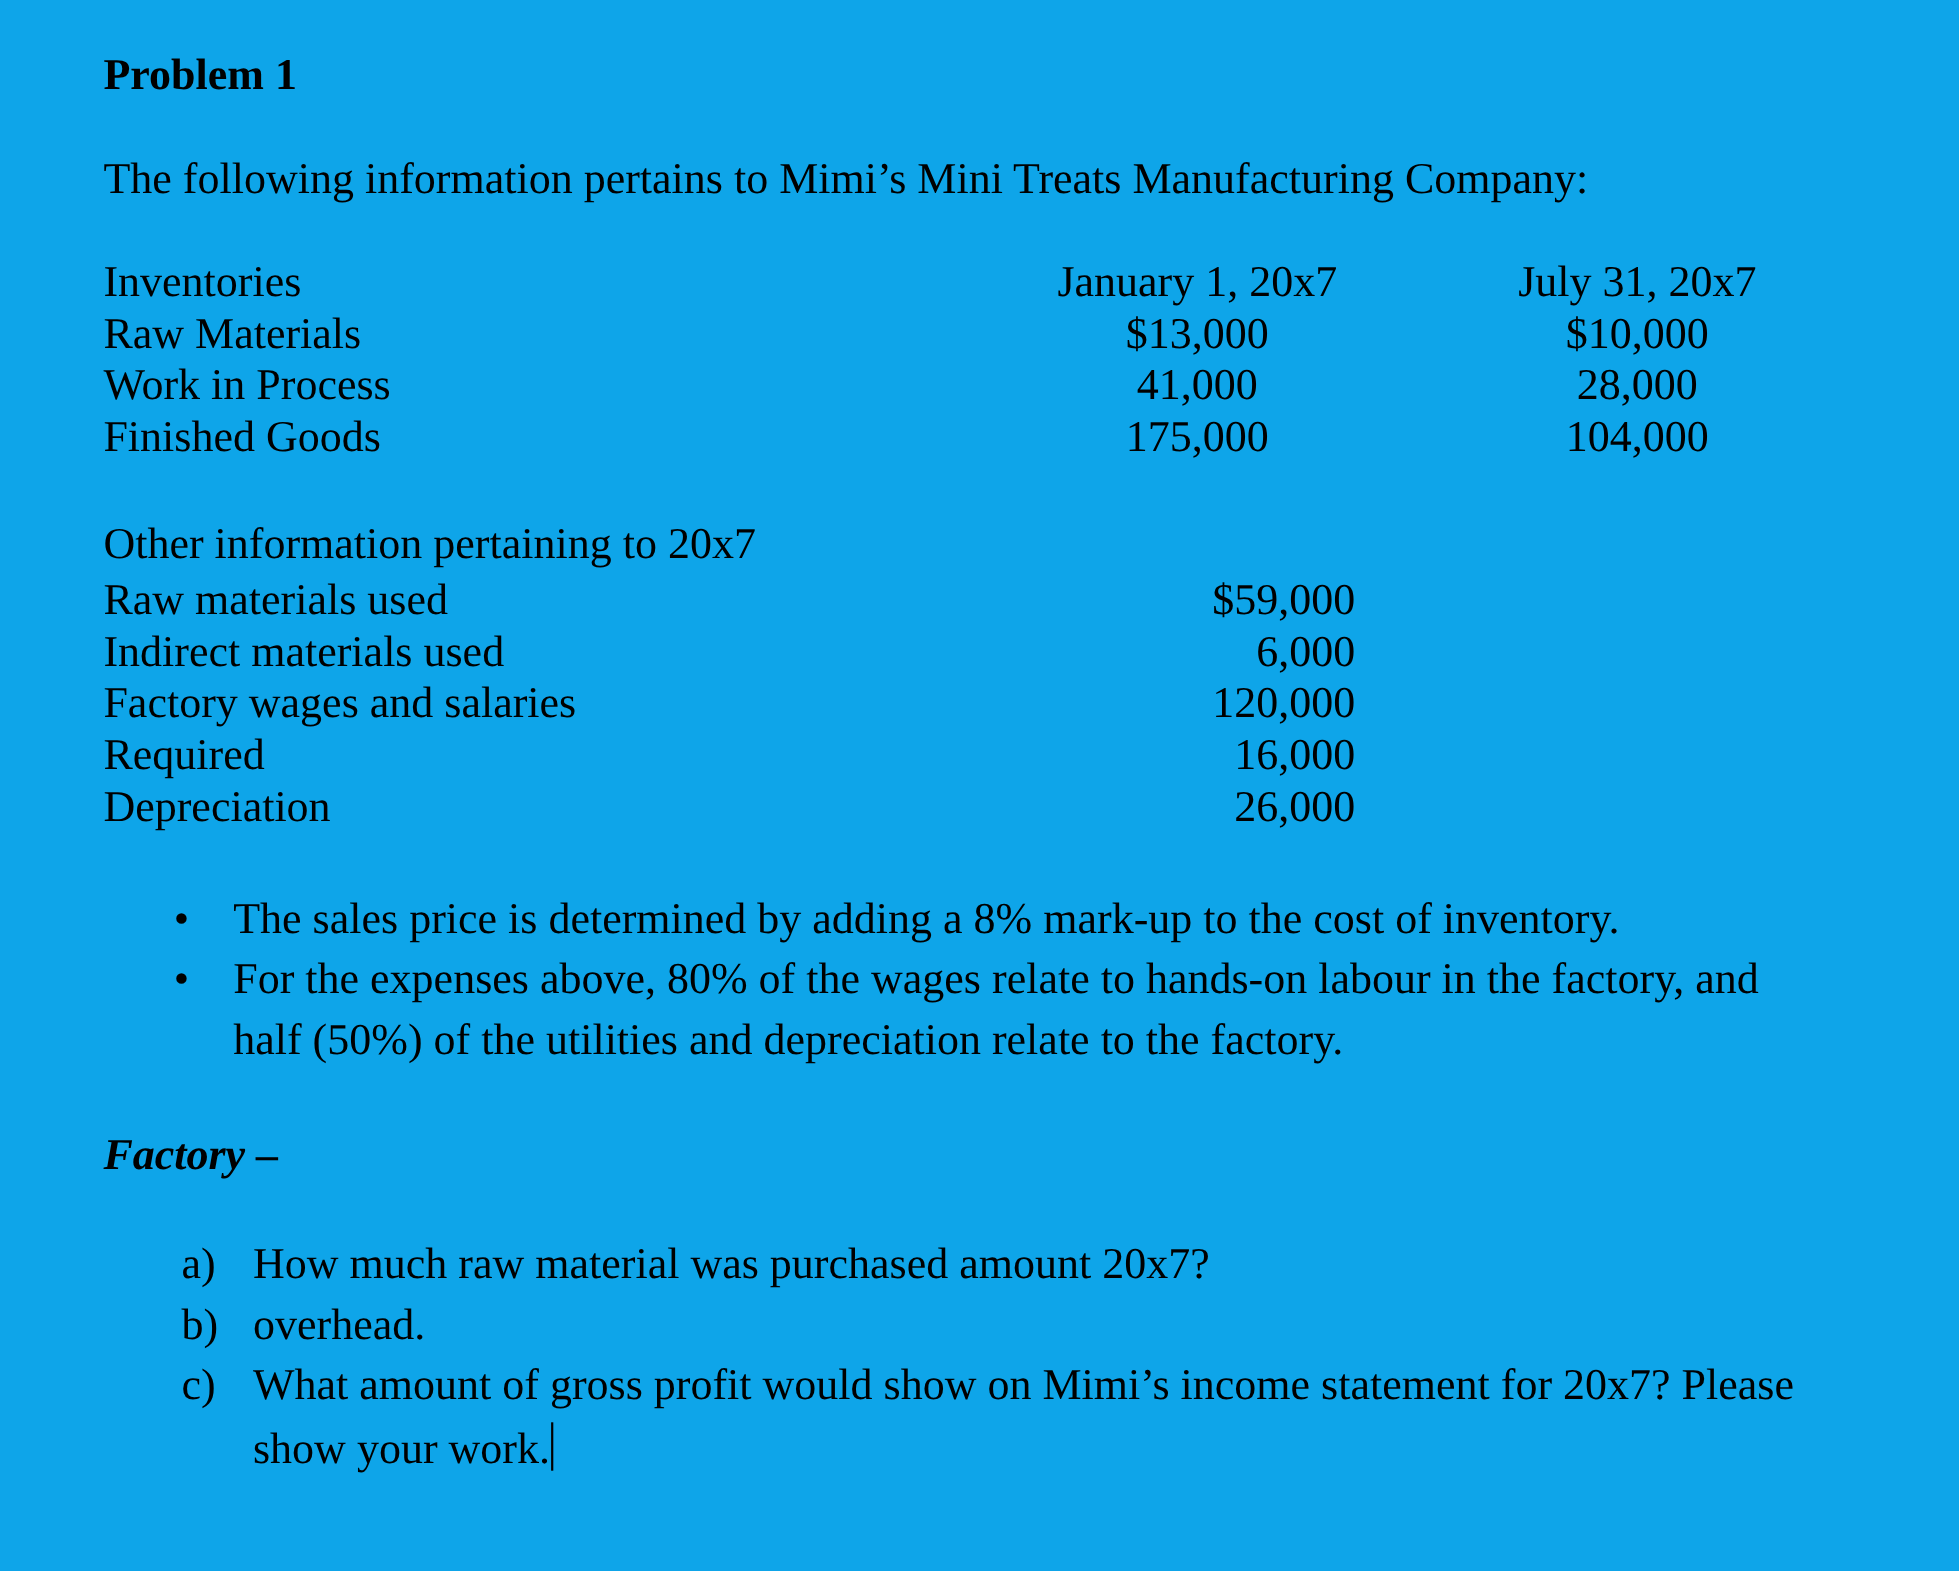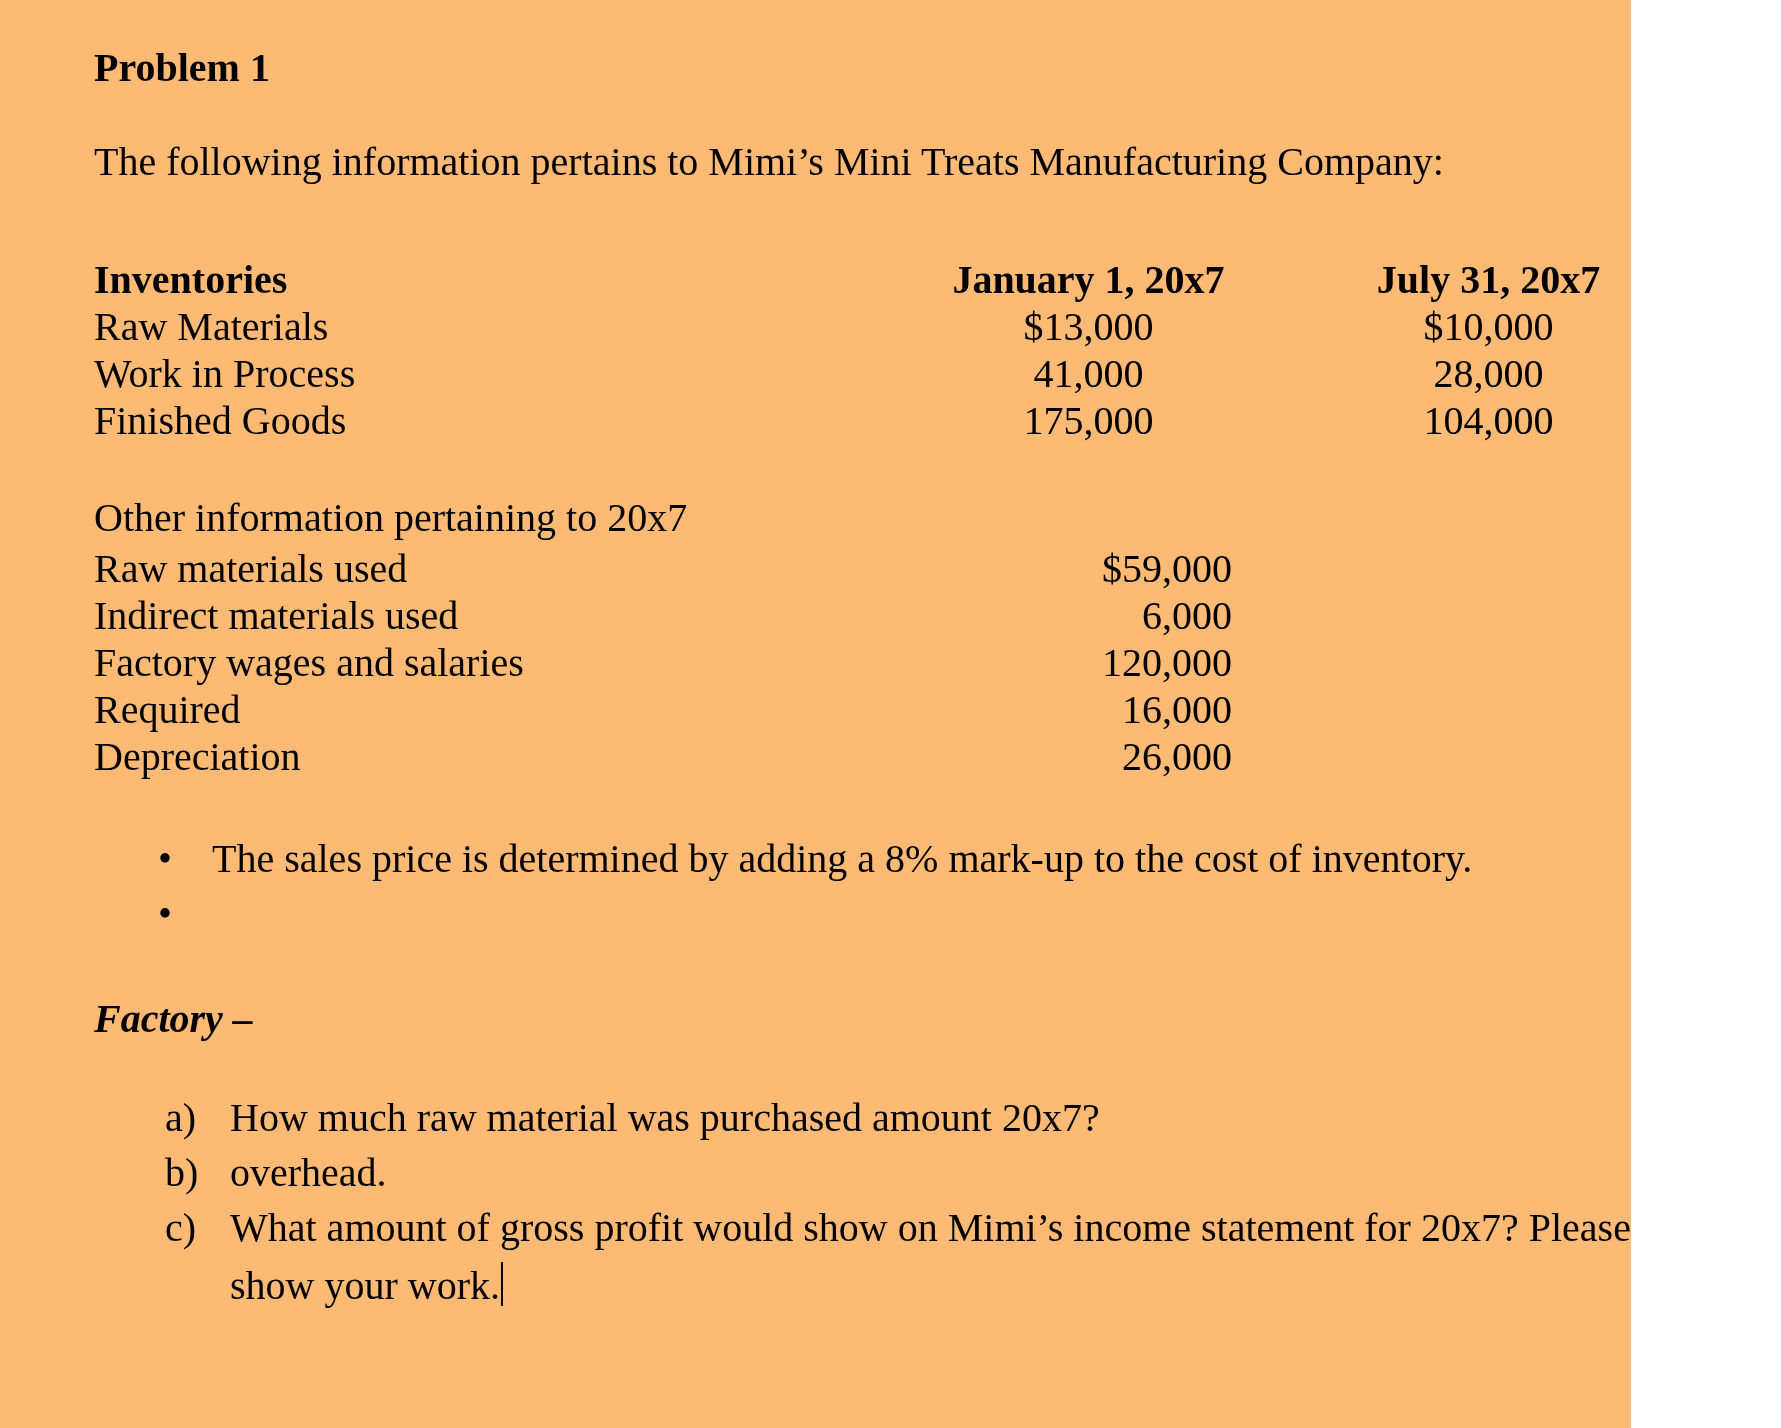--- a/index.html
+++ b/index.html
@@ -10,27 +10,27 @@
   body {
     width: 1781px;
     height: 1428px;
     overflow: hidden;
     font-family: "Liberation Serif", "DejaVu Serif", serif;
     font-size: 40px;
     color: #000000;
   }
   .page {
     box-sizing: border-box;
-    width: 1631px;
+    width: 1781px;
     height: 1428px;
     padding: 44px 40px 0 94px;
     overflow: hidden;
-    background: #fdba74;
+    background: #0ea5e9;
   }
-  .bold { font-weight: bold; margin-top: 24px; }
+  .bold { font-weight: normal; }
   h1.problem-heading {
     font-size: 40px;
     font-weight: bold;
     line-height: 47px;
     margin: 0 0 47px 0;
     white-space: nowrap;
   }
   p.intro {
     line-height: 47px;
     margin: 0 0 47px 0;
@@ -144,20 +144,24 @@
 
   <div class="bullet-list">
     <div class="bullet-item">
       <span class="marker">•</span>
       <div class="lines">
         <div class="line">The sales price is determined by adding a 8% mark-up to the cost of inventory.</div>
       </div>
     </div>
     <div class="bullet-item">
       <span class="marker">•</span>
+      <div class="lines">
+        <div class="line">For the expenses above, 80% of the wages relate to hands-on labour in the factory, and</div>
+        <div class="line">half (50%) of the utilities and depreciation relate to the factory.</div>
+      </div>
     </div>
   </div>
 
   <p class="req-heading">Factory –</p>
 
   <div class="req-list">
     <div class="req-item">
       <span class="marker">a)</span>
       <div class="lines">
         <div class="line">How much raw material was purchased amount 20x7?</div>

